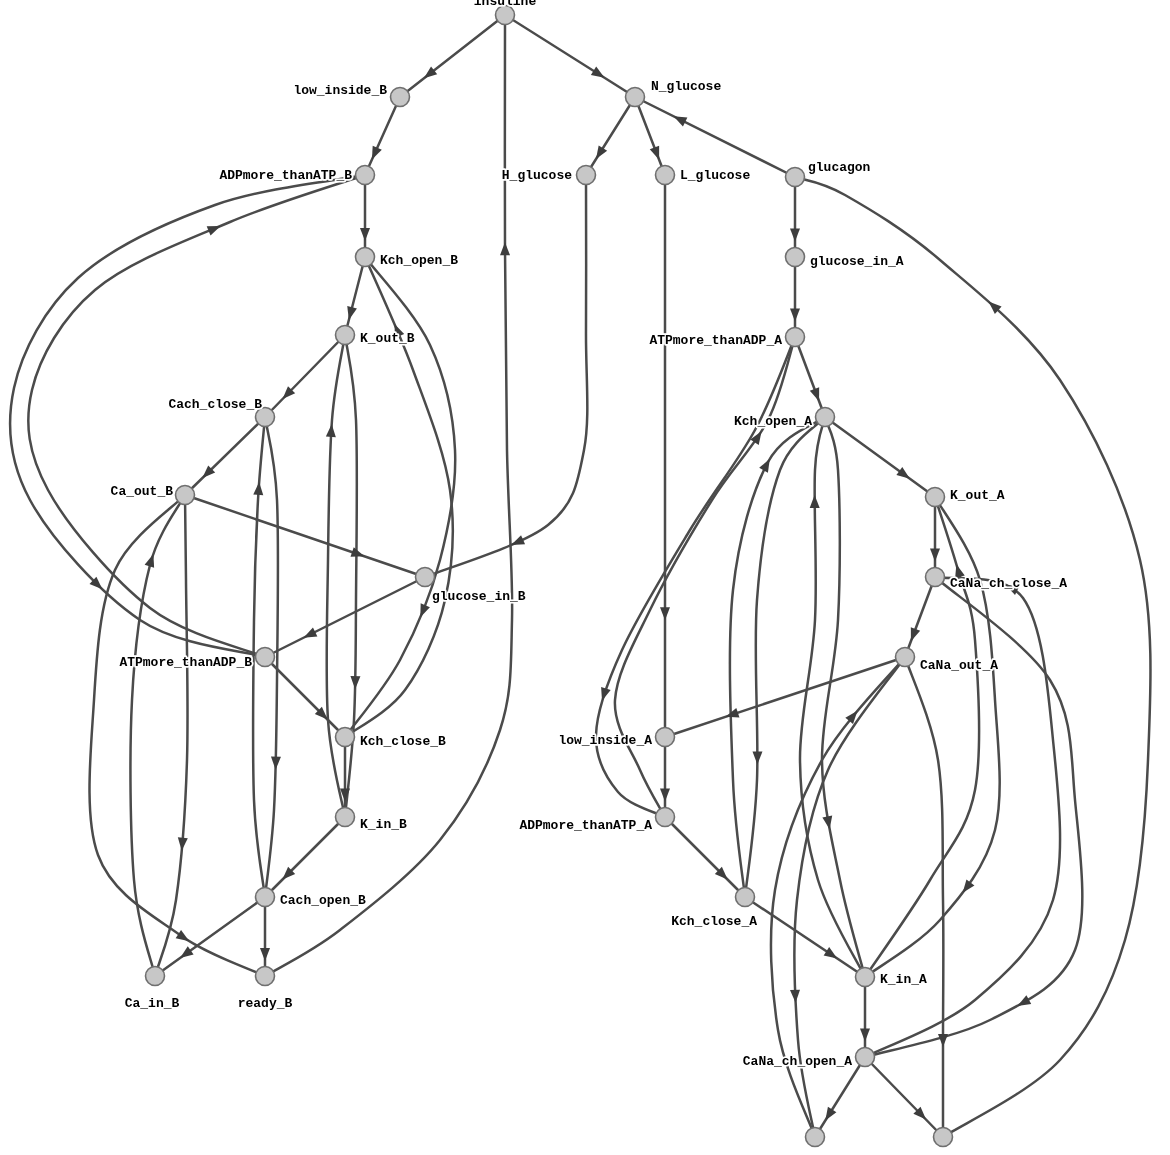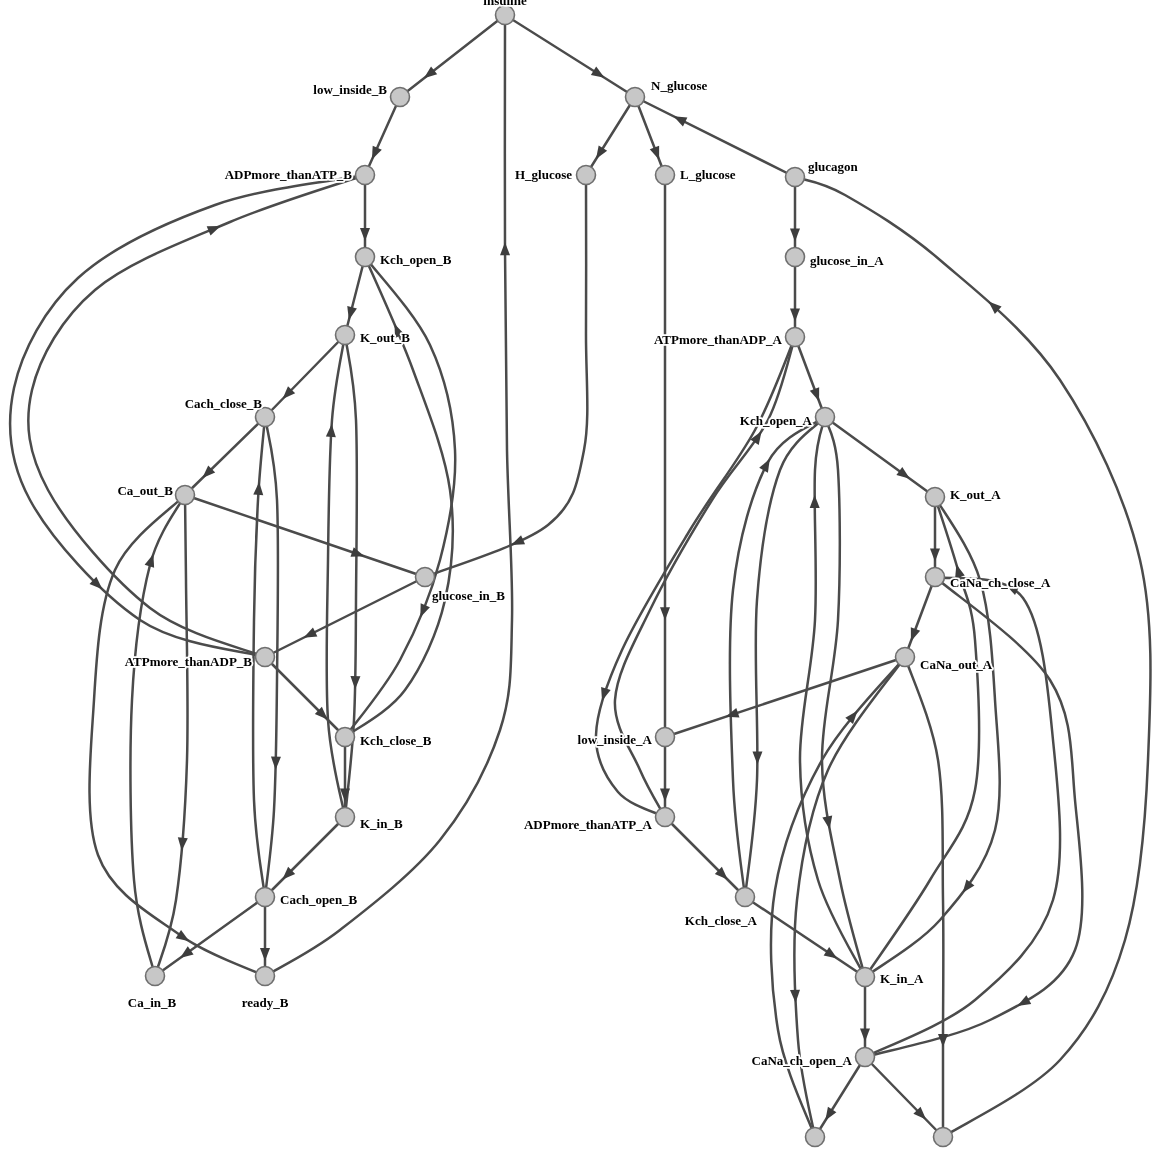--- a/index.html
+++ b/index.html
@@ -1,17 +1,17 @@
 <!DOCTYPE html>
 <html><head>
 <meta charset="utf-8">
 <style>
   html,body{margin:0;padding:0;background:#ffffff;}
   #stage{position:relative;width:1170px;height:1155px;background:#ffffff;overflow:hidden;
-         font-family:Liberation Serif, serif;}
+         font-family:Liberation Mono, monospace;}
   svg{display:block}
   .edge{fill:none;stroke-linecap:round;stroke-linejoin:round;}
   .node-circle{cursor:pointer;}
   .node-label{font-weight:bold;font-size:13px;paint-order:stroke;stroke:#ffffff;stroke-width:3.5px;
               stroke-linejoin:round;pointer-events:none;}
 </style>
 </head>
 <body>
 
 <div id="stage">

